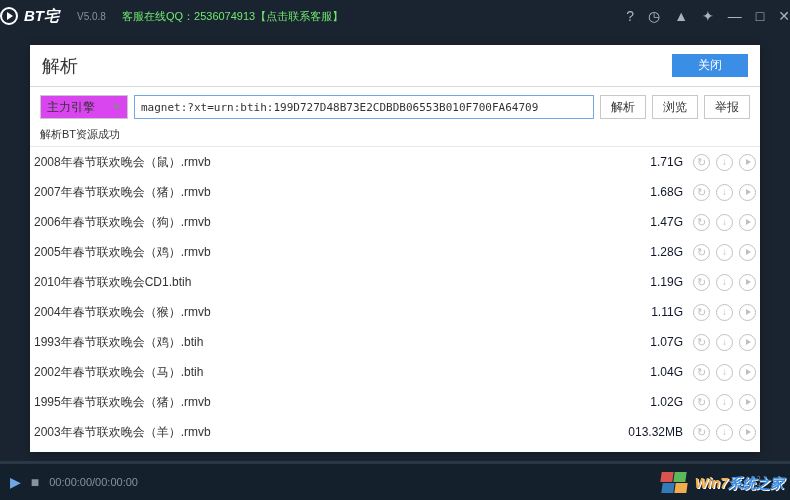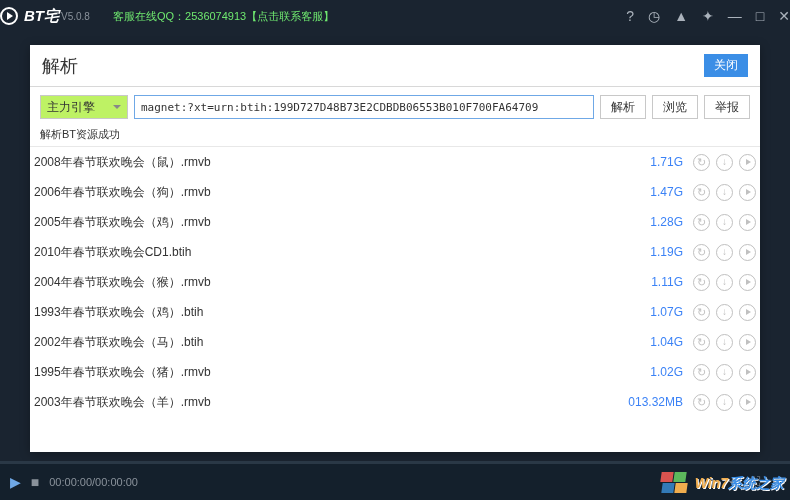--- a/index.html
+++ b/index.html
@@ -1,41 +1,41 @@
 <!DOCTYPE html>
 <html><head>
 <meta charset="utf-8">
 <style>
 *{box-sizing:border-box;margin:0;padding:0;font-family:"Microsoft YaHei",Arial,sans-serif}
 body{width:790px;height:500px;background:#1a2430;overflow:hidden;position:relative}
 .titlebar{height:32px;background:#1a2430;display:flex;align-items:center;padding:0 0;color:#fff}
 .logo{display:flex;align-items:center;font-size:15px;font-weight:bold;font-style:italic}
 .logo-icon{width:18px;height:18px;border:2px solid #fff;border-radius:50%;margin-right:6px;display:flex;align-items:center;justify-content:center}
 .logo-icon::after{content:"";border-left:6px solid #fff;border-top:4px solid transparent;border-bottom:4px solid transparent;margin-left:2px}
-.version{font-size:10px;color:#8a929b;margin-left:2px;font-weight:normal;font-style:normal}
-.qq{font-size:11px;color:#6fe86f;margin-left:23px}
+.version{font-size:10px;color:#8a929b;margin-left:18px;font-weight:normal;font-style:normal}
+.qq{font-size:11px;color:#6fe86f;margin-left:16px}
 .titlebar-right{margin-left:auto;display:flex;gap:14px;color:#aab2bb}
 .titlebar-right span{cursor:pointer;font-size:14px}
 .panel{position:absolute;top:45px;left:30px;right:30px;bottom:48px;background:#fff;display:flex;flex-direction:column;box-shadow:0 2px 10px rgba(0,0,0,.3)}
 .panel-header{height:42px;display:flex;align-items:center;padding:0 12px;border-bottom:1px solid #d8d8d8}
 .panel-title{font-size:18px;color:#333}
-.close-tab{margin-left:auto;background:#3b8ee6;color:#fff;font-size:12px;padding:3px 10px;cursor:pointer}
+.close-tab{margin-left:auto;background:#3b8ee6;color:#fff;font-size:12px;padding:3px 26px;cursor:pointer}
 .toolbar{display:flex;align-items:center;gap:6px;padding:8px 10px}
-.engine-select{width:88px;height:24px;border:1px solid #c8c8c8;font-size:12px;padding:3px 6px;display:flex;align-items:center;justify-content:space-between;color:#333;cursor:pointer;background:#bef264}
+.engine-select{width:88px;height:24px;border:1px solid #c8c8c8;font-size:12px;padding:3px 6px;display:flex;align-items:center;justify-content:space-between;color:#333;cursor:pointer;background:#d946ef}
 .engine-select::after{content:"";border-top:4px solid #888;border-left:4px solid transparent;border-right:4px solid transparent}
 .magnet-input{flex:1;height:24px;border:1px solid #6fa8e6;font-size:11px;font-family:monospace;padding:8px 6px;color:#333;outline:none}
 .tool-btn{width:46px;height:24px;border:1px solid #c8c8c8;background:#fff;font-size:12px;color:#333;cursor:pointer}
 .status{font-size:11px;color:#333;padding:0 10px 4px}
 .list{flex:1;overflow-y:auto;position:relative;border-top:1px solid #e8e8e8}
 .list::-webkit-scrollbar{width:16px}
 .list::-webkit-scrollbar-track{background:#f0f0f0;border-left:1px solid #d8d8d8}
 .list::-webkit-scrollbar-thumb{background:#c8c8c8;border:1px solid #aaa}
 .row{display:flex;align-items:center;height:30px;padding:0 4px;font-size:12px;color:#333;border-bottom:0px solid transparent}
 .row-name{flex:1;white-space:nowrap;overflow:hidden}
-.row-size{width:76px;text-align:right;color:#3b82f6}
+.row-size{width:76px;text-align:right;color:#0f172a}
 .row-actions{display:flex;gap:6px;margin-left:10px}
 .act-icon{width:17px;height:17px;border:1.5px solid #c0c0c0;border-radius:50%;display:flex;align-items:center;justify-content:center;cursor:pointer;color:#c0c0c0}
 .act-refresh::after{content:"↻";font-size:11px;line-height:1}
 .act-download::after{content:"↓";font-size:10px;line-height:1}
 .act-play::after{content:"";border-left:5px solid #c0c0c0;border-top:3px solid transparent;border-bottom:3px solid transparent;margin-left:2px}
 .player{position:absolute;bottom:0;left:0;right:0;height:36px;background:#14202c;display:flex;align-items:center;padding:0 10px;color:#8a929b;font-size:11px}
 .play-btn{color:#6fa8e6;font-size:14px;margin-right:10px;cursor:pointer}
 .progress{height:3px;background:#2a3846;position:absolute;bottom:36px;left:0;right:0}
 .player-right{margin-left:auto;display:flex;gap:12px;align-items:center;font-size:13px}
 .watermark{position:absolute;right:6px;bottom:4px;display:flex;align-items:center;gap:6px;pointer-events:none}
@@ -88,20 +88,29 @@
       <div class="row">
         <span class="row-name">2008年春节联欢晚会（鼠）.rmvb</span>
         <span class="row-size">1.71G</span>
         <div class="row-actions">
           <span class="act-icon act-refresh"></span>
           <span class="act-icon act-download"></span>
           <span class="act-icon act-play"></span>
         </div>
       </div>
       <div class="row">
+        <span class="row-name">2007年春节联欢晚会（猪）.rmvb</span>
+        <span class="row-size">1.68G</span>
+        <div class="row-actions">
+          <span class="act-icon act-refresh"></span>
+          <span class="act-icon act-download"></span>
+          <span class="act-icon act-play"></span>
+        </div>
+      </div>
+      <div class="row">
         <span class="row-name">2006年春节联欢晚会（狗）.rmvb</span>
         <span class="row-size">1.47G</span>
         <div class="row-actions">
           <span class="act-icon act-refresh"></span>
           <span class="act-icon act-download"></span>
           <span class="act-icon act-play"></span>
         </div>
       </div>
       <div class="row">
         <span class="row-name">2005年春节联欢晚会（鸡）.rmvb</span>

